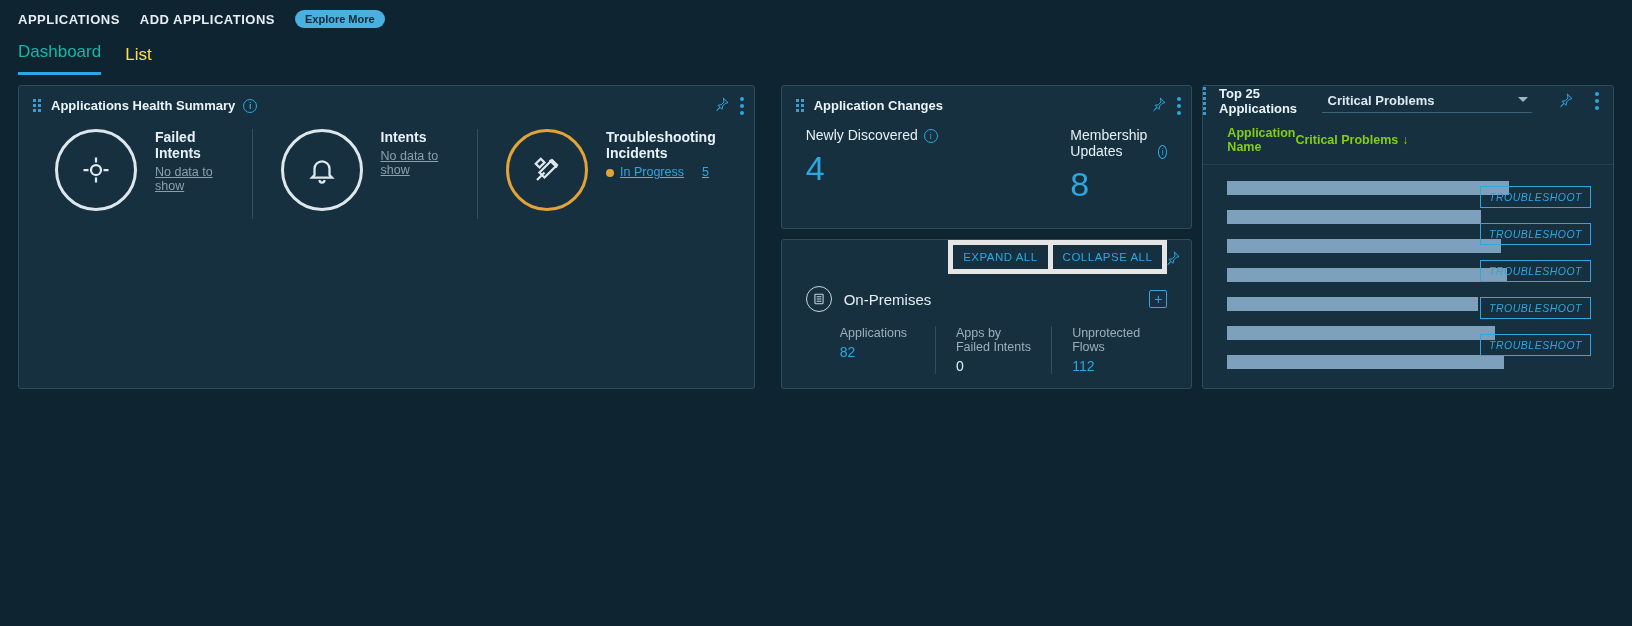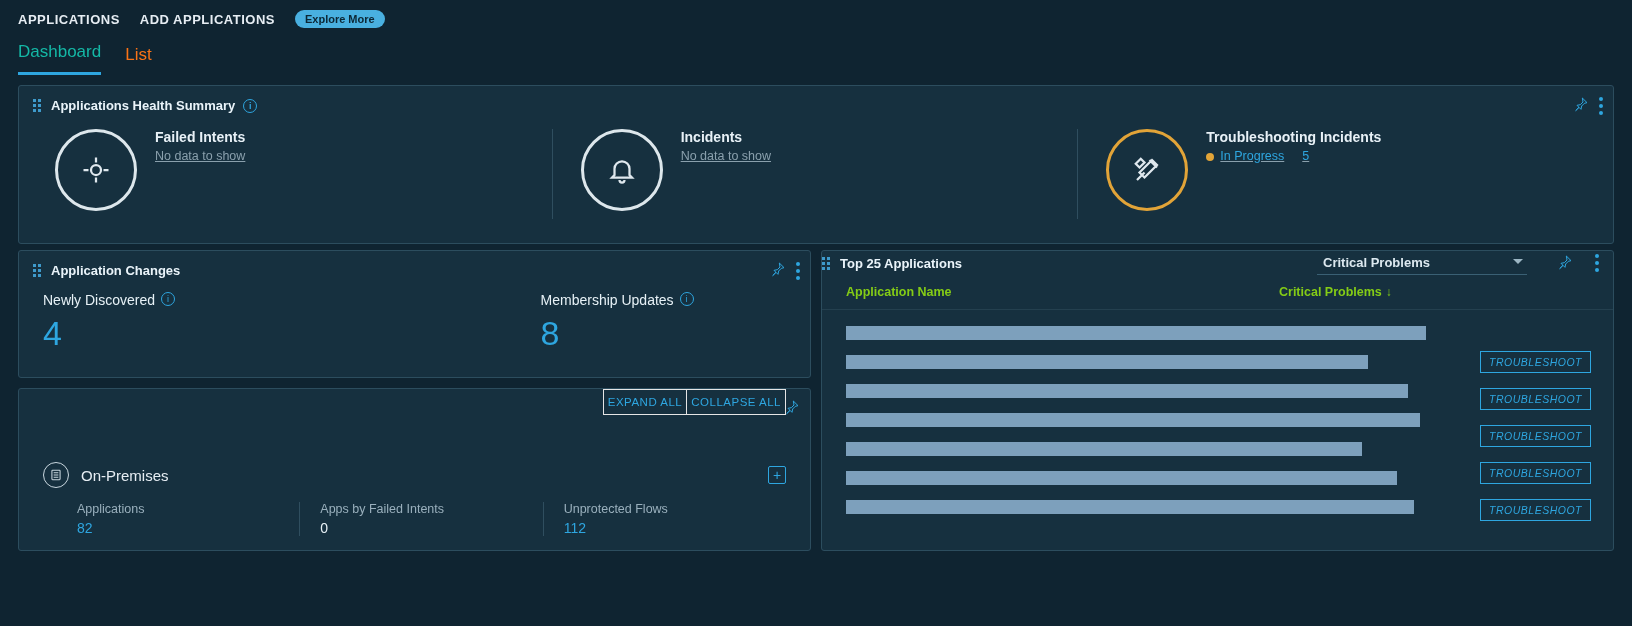--- a/index.html
+++ b/index.html
@@ -8,24 +8,24 @@
     color: #e6edf3;
     font-family: "Segoe UI", Arial, sans-serif;
     font-size: 13px;
     width: 1632px;
   }
   
   .topnav { display:flex; align-items:center; gap:20px; padding: 10px 18px 0 18px; }
   .topnav a { color:#e6edf3; text-decoration:none; font-weight:600; letter-spacing:.5px; font-size:13px; }
   .explore-pill { background:#49b0e0; color:#0c2735; border-radius:12px; padding:3px 10px; font-size:11px; font-weight:600; cursor:pointer; }
   .subtabs { display:flex; align-items:flex-end; gap:24px; padding:14px 18px 0 18px; border:none; }
-  .subtab { color:#f97316; font-size:17px; padding-bottom:10px; cursor:pointer; }
+  .subtab { color:#fde047; font-size:17px; padding-bottom:10px; cursor:pointer; }
   .subtab.active { color:#14b8a6; border-bottom:3px solid #2ea6e0; font-weight:500; }
   
-  .panels { padding:10px 18px; display:flex; flex-direction:column; gap:6px; }
+  .panels { padding:10px 18px; display:flex; flex-direction:row; gap:26px; }
   .panel { background:#16303f; border:1px solid #2c4d5e; border-radius:3px; position:relative; }
   .panel-head { display:flex; align-items:center; gap:8px; padding:12px 14px; font-size:13px; font-weight:600; color:#eaf4fa; }
   .drag-icon { display:inline-flex; flex-wrap:wrap; width:10px; gap:2px; }
   .drag-icon i { width:3px; height:3px; background:#3e9acb; display:block; }
   .info-icon { width:14px; height:14px; border:1px solid #2ea6e0; color:#2ea6e0; border-radius:50%; display:inline-flex; align-items:center; justify-content:center; font-size:9px; font-style:normal; }
   .panel-actions { position:absolute; right:10px; top:10px; display:flex; align-items:center; gap:10px; color:#2ea6e0; }
   .pin-icon, .more-icon { cursor:pointer; }
   .pin-icon svg { width:16px; height:16px; stroke:#2ea6e0; fill:none; stroke-width:1.5; }
   .more-icon { display:flex; flex-direction:column; gap:3px; }
   .more-icon i { width:4px; height:4px; border-radius:50%; background:#2ea6e0; display:block; }
@@ -41,27 +41,27 @@
   .h-sub{ font-size:12.5px; color:#8aa0ad; margin-top:4px;text-decoration:underline;}
   .h-sub .dot{ width:8px; height:8px; border-radius:50%; display:inline-block; margin-right:6px; vertical-align:middle;}
   .dot.purple{ background:#7a3cf0;} .dot.orange{ background:#e2a438;}
   .h-sub a{ color:#2ea6e0; text-decoration:none;}
   .h-sub .val{ color:#2ea6e0; margin-left:18px;}
   
   .row2{ display:flex; gap:10px;}
   .col-left{ flex:1; display:flex; flex-direction:column; gap:10px; min-width:0;}
   .col-right{ flex:1; min-width:0;}
   .metrics{ display:flex; gap:60px; padding:2px 24px 24px 24px;}
-  .metric-label{ font-size:14px; color:#e7f1f6; display:flex; align-items:flex-start; gap:6px;}
+  .metric-label{ font-size:14px; color:#e7f1f6; display:flex; align-items:flex-end; gap:6px;}
   .metric-val{ font-size:34px; color:#2ea6e0; font-weight:300; margin-top:6px;}
   
   .dist-actions{ display:flex; justify-content:flex-end; gap:0; padding:0 24px 12px 24px;}
-  .btn-outline{ border:1px solid #e5e5e5; color:#2ea6e0; background:transparent; padding:6px 4px; font-size:11.5px; letter-spacing:.5px; cursor:pointer;}
+  .btn-outline{ border:5px solid #e5e5e5; color:#2ea6e0; background:transparent; padding:6px 10px; font-size:11.5px; letter-spacing:.5px; cursor:pointer;}
   .btn-outline + .btn-outline{ border-left:none; }
-  .onprem{ padding:0 24px 14px 24px;margin-top:35px;}
+  .onprem{ padding:0 24px 14px 24px;}
   .onprem-head{ display:flex; align-items:center; gap:12px; font-size:15px; font-weight:500;}
   .onprem-head .doc-icon{ width:26px; height:26px; border:1.5px solid #c9d7df; border-radius:50%; display:flex; align-items:center; justify-content:center;}
   .onprem-head .doc-icon svg{ width:14px; height:14px; stroke:#c9d7df; fill:none; stroke-width:1.8;}
   .plus-box{ margin-left:auto; width:18px; height:18px; border:1px solid #2ea6e0; color:#2ea6e0; display:flex; align-items:center; justify-content:center; font-size:14px; cursor:pointer; border-radius:2px;}
   .onprem-stats{ display:flex; margin-top:14px;}
   .onprem-stat{ flex:1; border-left:1px solid #2f4e5f; padding:0 20px;}
   .onprem-stat:first-child{ border-left:none; padding-left:34px;}
   .onprem-stat .lbl{ font-size:12.5px; color:#9ab0bd;}
   .onprem-stat .v{ color:#2ea6e0; font-size:14px; margin-top:4px;}
   .onprem-stat .v.white{ color:#e7f0f6;}
@@ -130,21 +130,21 @@
         </div>
       </div>
       <div class="health-item">
         <div class="ring">
             <svg viewBox="0 0 24 24">
               <path d="M6 16V11a6 6 0 1112 0v5l2 2H4z"></path>
               <path d="M10 20a2 2 0 004 0"></path>
             </svg>
           </div>
         <div>
-          <div class="h-title">Incidents</div>
+          <div class="h-title">Intents</div>
           <div class="h-sub">No data to show</div>
         </div>
       </div>
       <div class="health-item">
         <div class="ring orange">
             <svg viewBox="0 0 24 24">
               <path d="M4 20l6-6M14 4l6 6M16 4l4 4-10 10-4-4z"></path>
               <path d="M7 3l3 3-4 4-3-3z"></path>
             </svg>
           </div>

